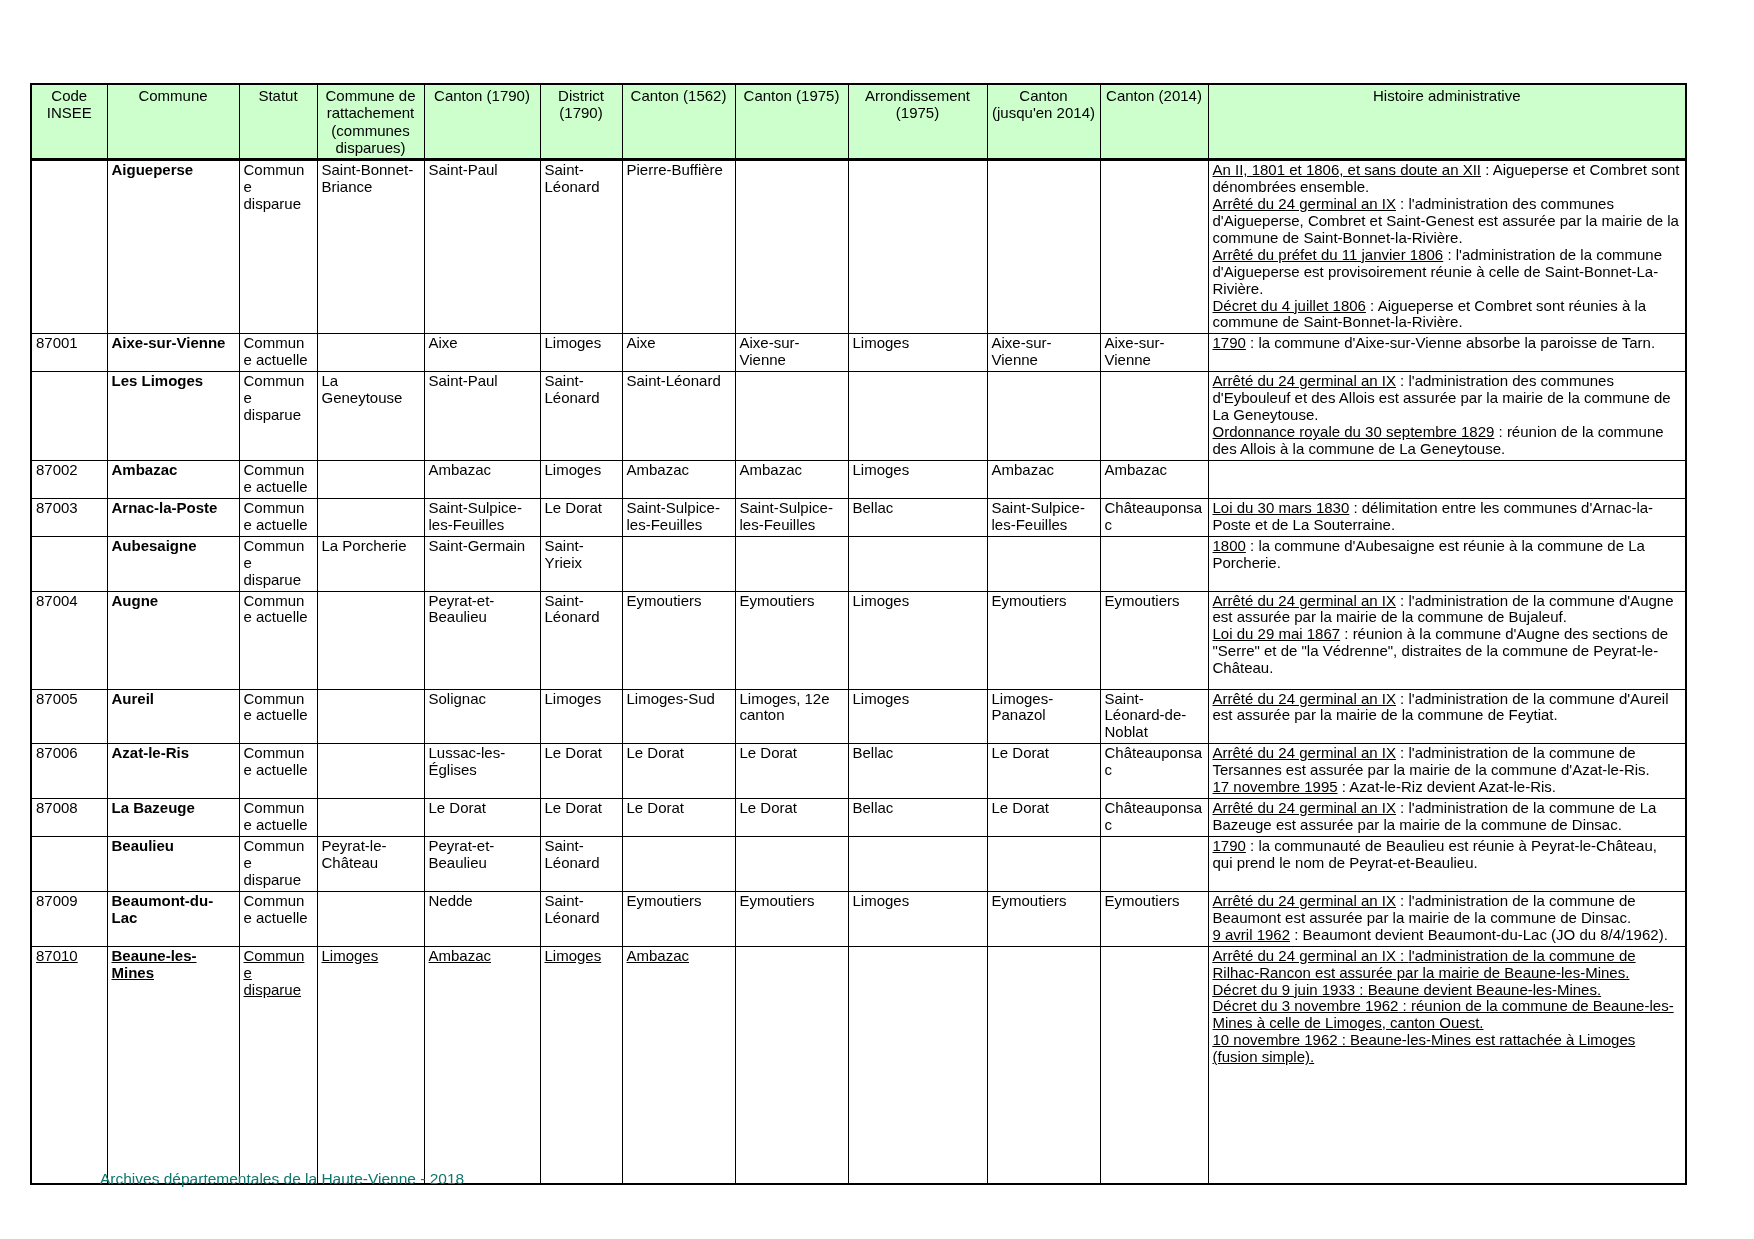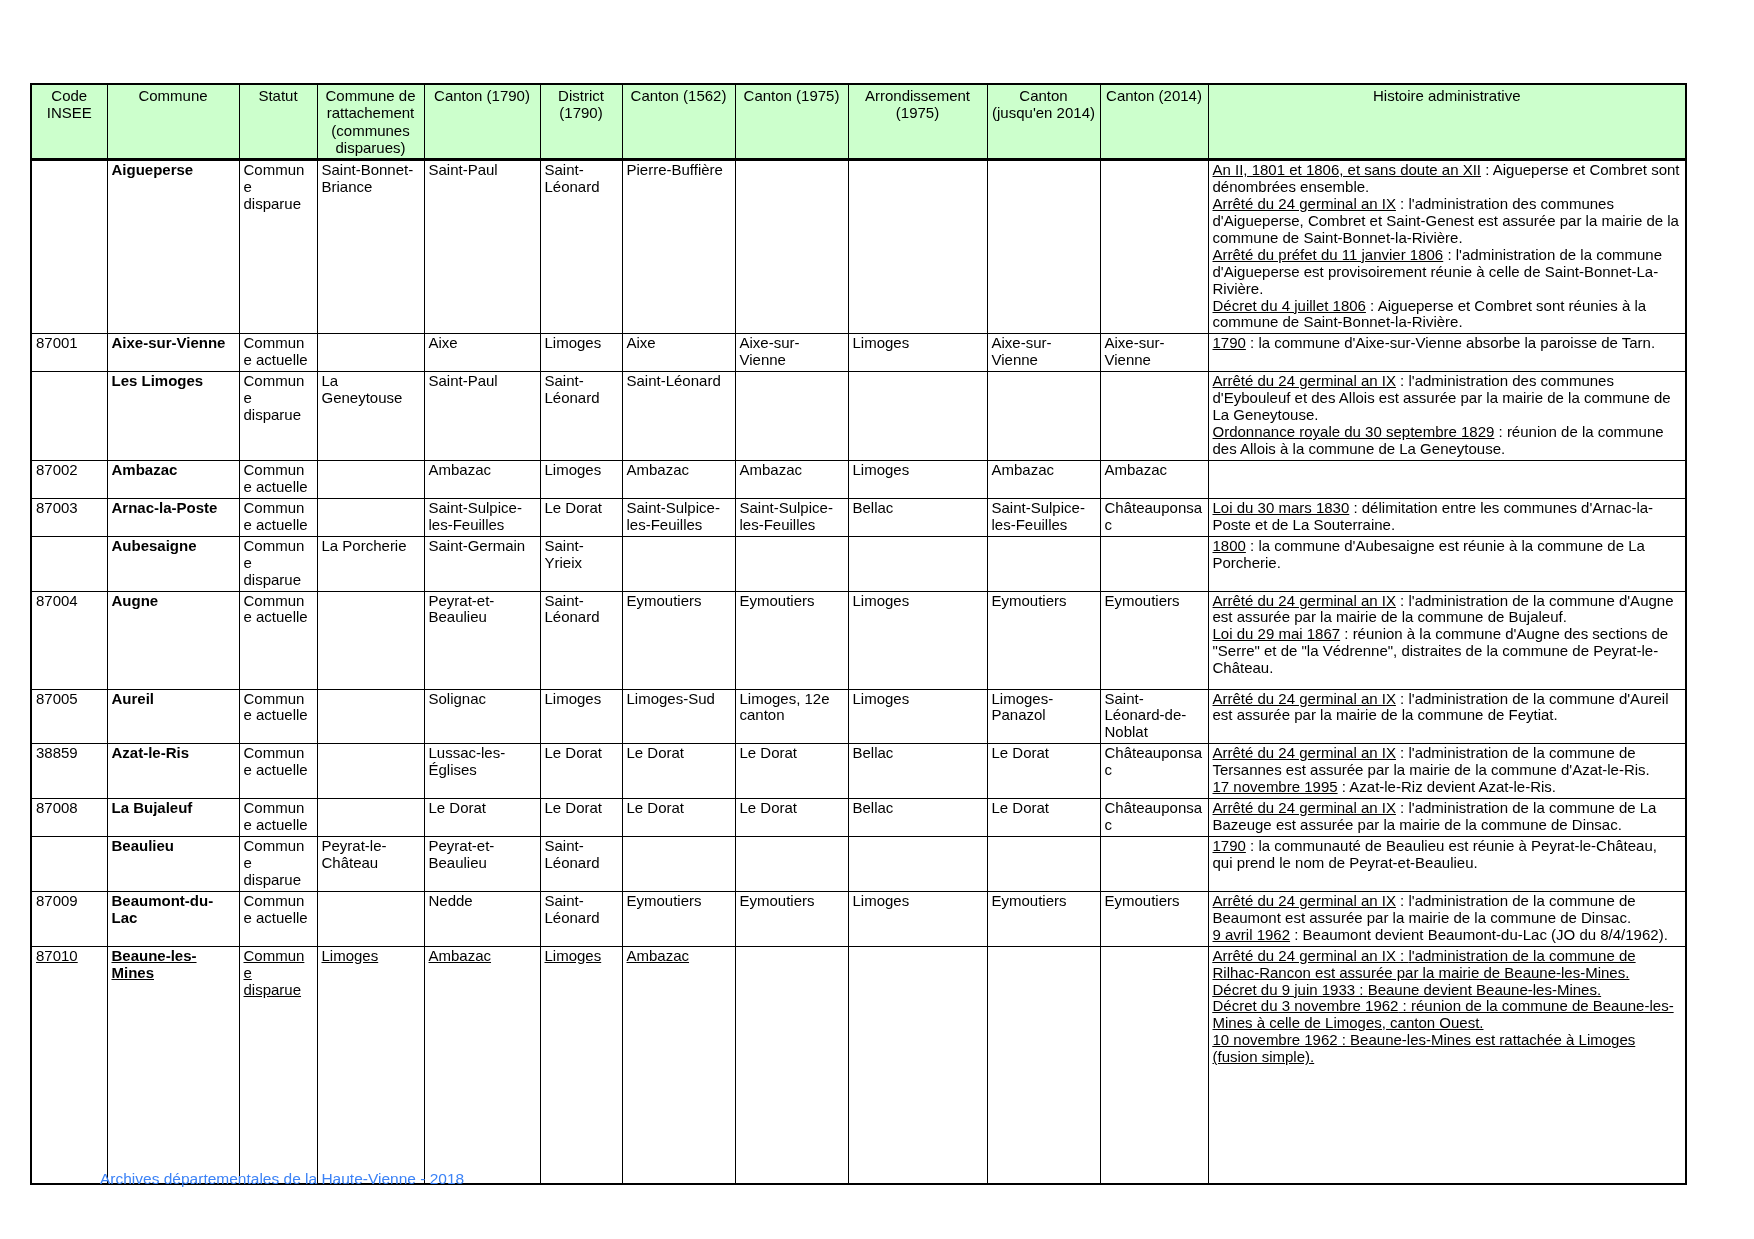--- a/index.html
+++ b/index.html
@@ -25,21 +25,21 @@
     border:1px solid #000;
     font-size:15px;line-height:1.13;
     padding:1px 4px 2px 4px;vertical-align:top;text-align:left;
     word-wrap:break-word;overflow:hidden;
   }
   td.commune-cell{font-weight:bold;}
   .hist-entry{margin:0;}
   .ref{text-decoration:underline;}
   .footer-caption{
     position:absolute;left:100px;top:1170px;
-    font-size:15.5px;color:#3b82f6;
+    font-size:15.5px;color:#0f766e;
   }
 </style>
 </head>
 <body>
 
 <div class="page">
   <table class="communes">
     <colgroup>
       <col style="width:76px">
         <col style="width:132px">
@@ -196,39 +196,39 @@
           <td>Limoges-Sud</td>
           <td>Limoges, 12e canton</td>
           <td>Limoges</td>
           <td>Limoges-Panazol</td>
           <td>Saint-Léonard-de-Noblat</td>
           <td>
             <div class="hist-entry"><span class="ref">Arrêté du 24 germinal an IX</span><span> : </span><span>l'administration de la commune d'Aureil est assurée par la mairie de la commune de Feytiat.</span></div>
           </td>
         </tr>
         <tr style="height: 49px;">
-          <td>38859</td>
+          <td>87006</td>
           <td class="commune-cell">Azat-le-Ris</td>
           <td>Commune actuelle</td>
           <td></td>
           <td>Lussac-les-Églises</td>
           <td>Le Dorat</td>
           <td>Le Dorat</td>
           <td>Le Dorat</td>
           <td>Bellac</td>
           <td>Le Dorat</td>
           <td>Châteauponsac</td>
           <td>
             <div class="hist-entry"><span class="ref">Arrêté du 24 germinal an IX</span><span> : </span><span>l'administration de la commune de Tersannes est assurée par la mairie de la commune d'Azat-le-Ris.</span></div>
             <div class="hist-entry"><span class="ref">17 novembre 1995</span><span> : </span><span>Azat-le-Riz devient Azat-le-Ris.</span></div>
           </td>
         </tr>
         <tr style="height: 33px;">
           <td>87008</td>
-          <td class="commune-cell">La Bujaleuf</td>
+          <td class="commune-cell">La Bazeuge</td>
           <td>Commune actuelle</td>
           <td></td>
           <td>Le Dorat</td>
           <td>Le Dorat</td>
           <td>Le Dorat</td>
           <td>Le Dorat</td>
           <td>Bellac</td>
           <td>Le Dorat</td>
           <td>Châteauponsac</td>
           <td>

